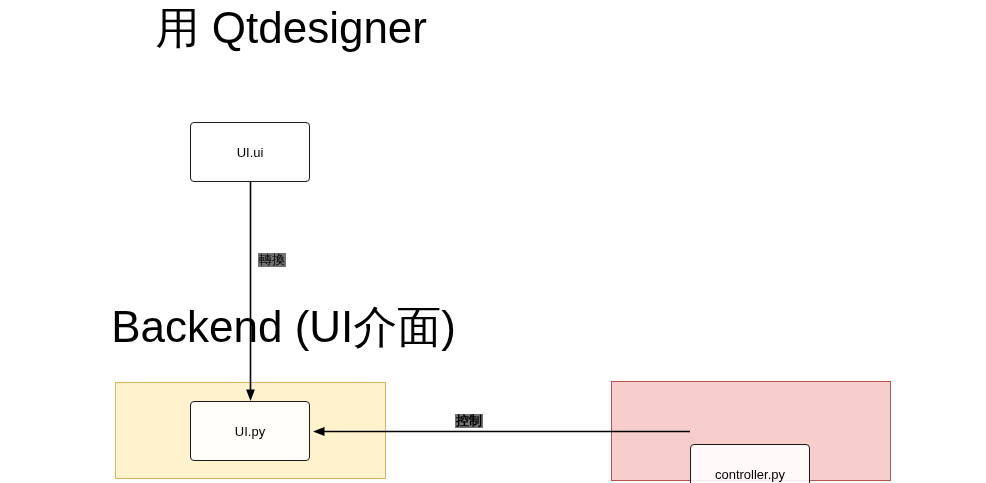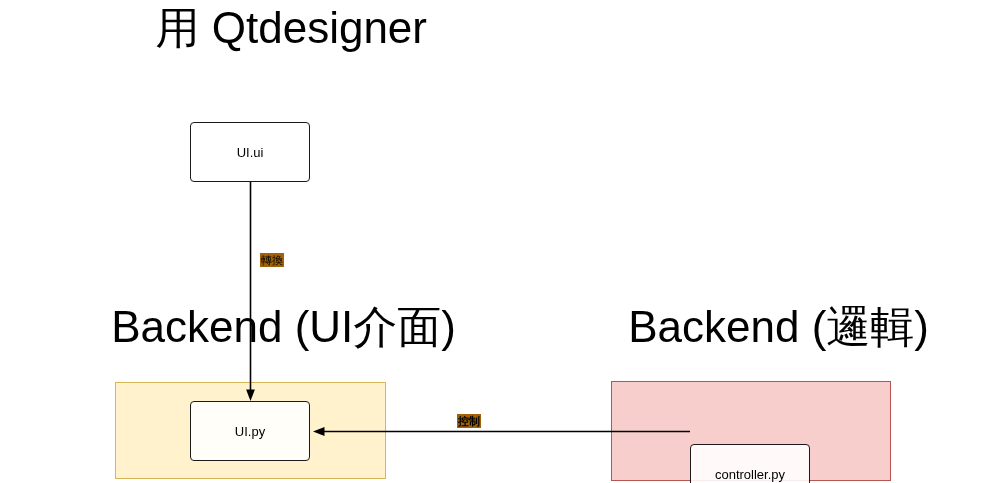--- a/index.html
+++ b/index.html
@@ -62,42 +62,41 @@
     font-size: 13px;
     z-index: 3;
     white-space: nowrap;
   }
   .node-ui-ui { left: 190px; top: 122px; background: #ffffff; }
   .node-ui-py { left: 190px; top: 401px; }
   .node-controller { left: 690px; top: 401px; margin-top: 43px; }
 
   .edge-label {
     position: absolute;
-    font-size: 11px;
+    font-size: 13px;
     line-height: 14px;
-    background: #a16207;
+    background: #737373;
     padding: 0 1px;
     transform: translateX(-50%);
     z-index: 4;
     white-space: nowrap;
   }
   .convert-label { left: 272px; top: 253px; }
   .control-label { left: 469px; top: 414px; font-weight: bold; }
 </style>
 </head>
 <body>
 
 <div class="canvas">
 
   <div class="big-text title-block">
     <div>用 Qtdesigner</div>
   </div>
 
   <div class="big-text frontend-heading">Backend (UI介面)</div>
-  <div class="big-text backend-heading">Backend (邏輯)</div>
 
   <div class="container-box frontend-container"></div>
   <div class="container-box backend-container"></div>
 
   <svg class="arrow-layer" width="986" height="483" viewBox="0 0 986 483">
 
     <g>
       <line x1="250.5" y1="182" x2="250.5" y2="390" stroke="var(--arrow, #000)" stroke-width="1.6"></line>
       <polygon points="250.5,401 246.1,389.5 254.9,389.5" fill="var(--arrow, #000)"></polygon>
     </g>

